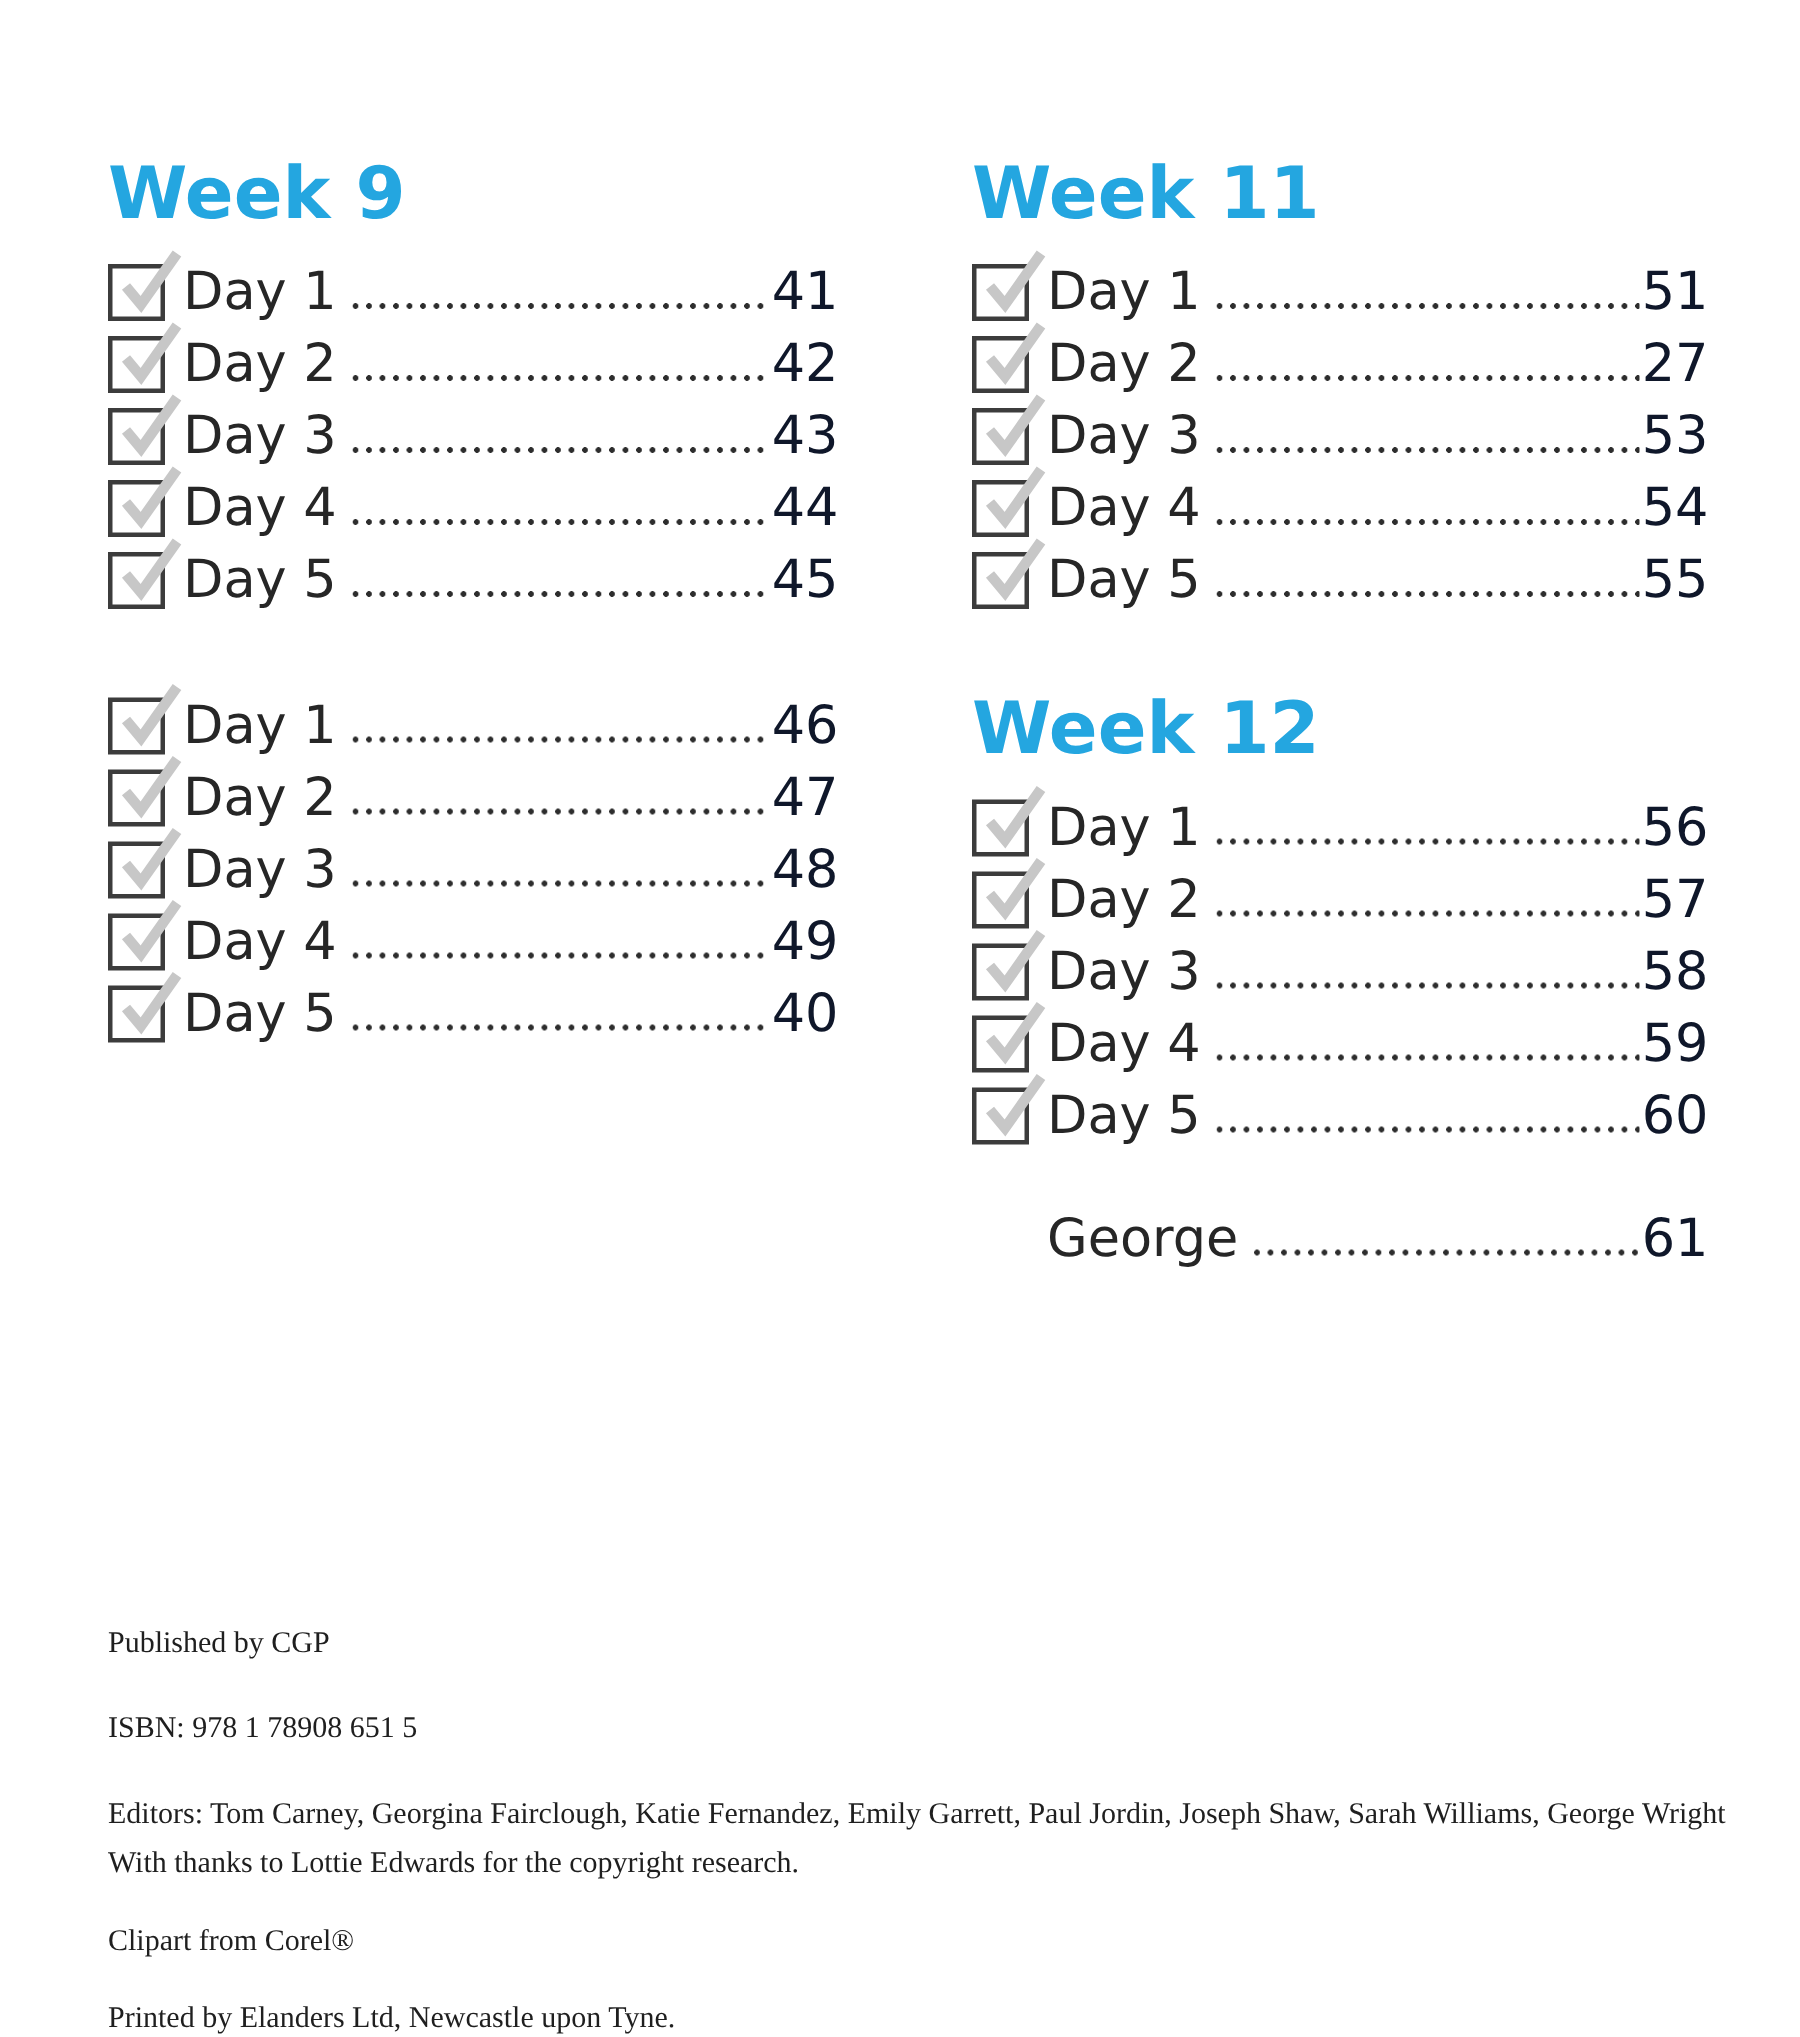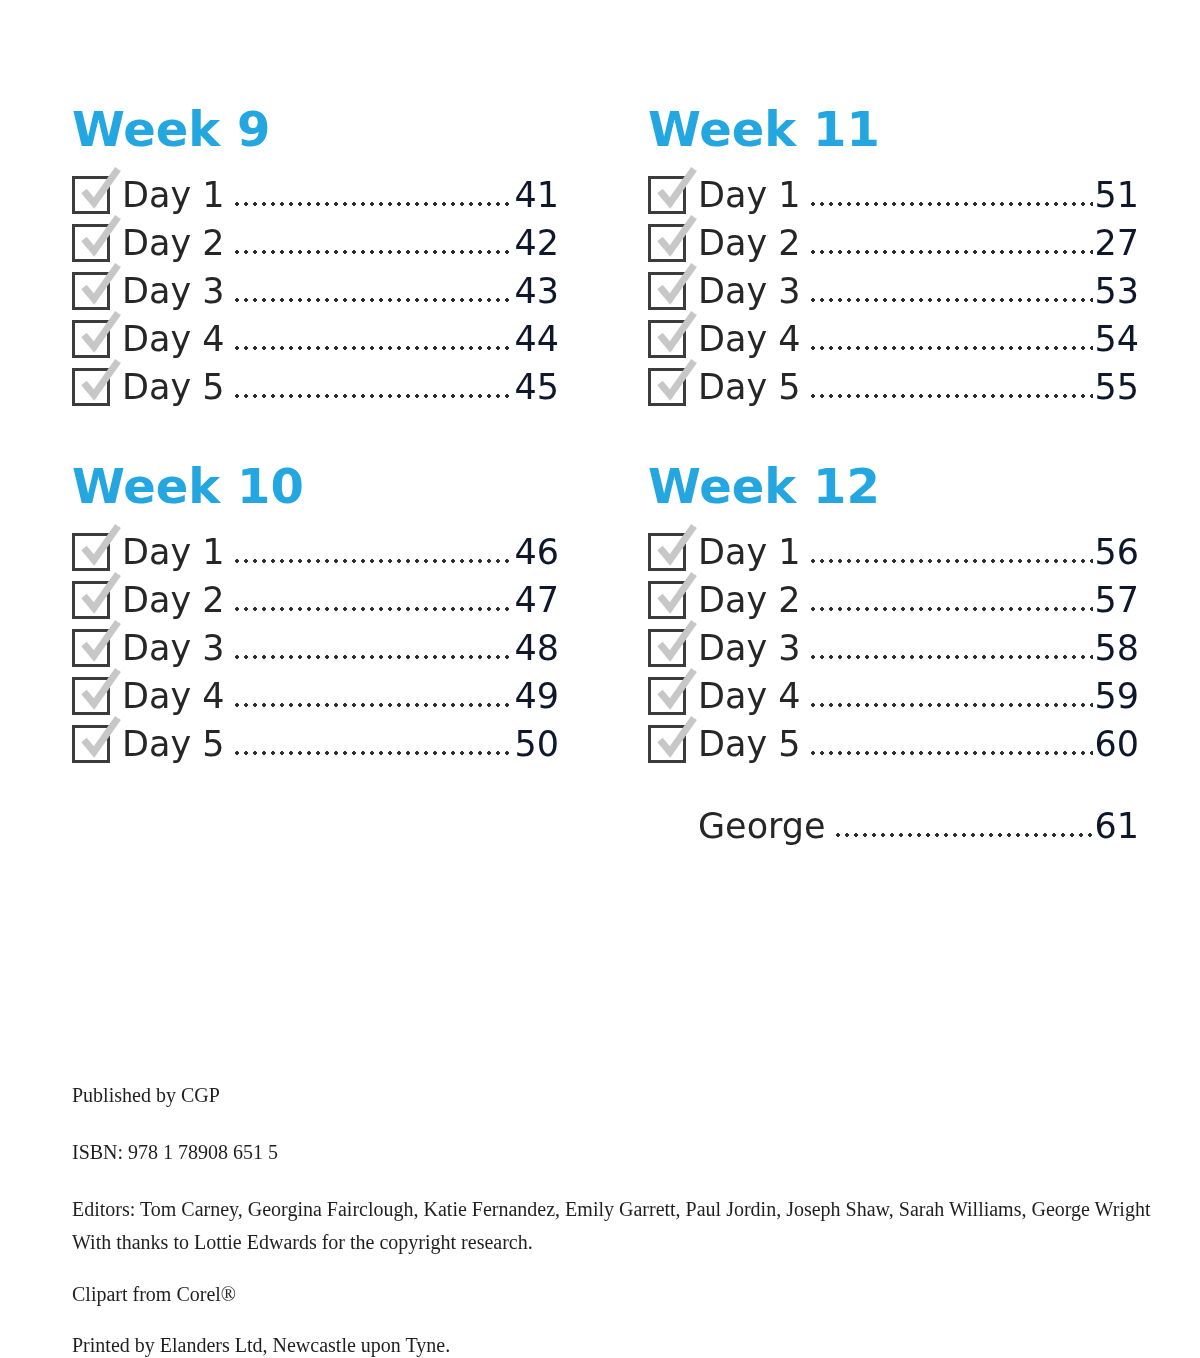--- a/index.html
+++ b/index.html
@@ -146,21 +146,20 @@
               </svg>
             </span>
           <span class="entry-label">Day 5</span>
           <span class="leader"></span>
           <span class="pagenum">45</span>
         </div>
       </div>
     </section>
 
     <section class="section-2">
-      <h2 class="week-title">Week 10</h2>
       <div class="rows">
         <div class="row">
           <span class="checkbox">
               <svg viewBox="0 0 52 52">
                 <path d="M11 26 L21 38 L45 4" fill="none" stroke="#c7c7c7" stroke-width="7"></path>
               </svg>
             </span>
           <span class="entry-label">Day 1</span>
           <span class="leader"></span>
           <span class="pagenum">46</span>
@@ -196,21 +195,21 @@
           <span class="pagenum">49</span>
         </div>
         <div class="row">
           <span class="checkbox">
               <svg viewBox="0 0 52 52">
                 <path d="M11 26 L21 38 L45 4" fill="none" stroke="#c7c7c7" stroke-width="7"></path>
               </svg>
             </span>
           <span class="entry-label">Day 5</span>
           <span class="leader"></span>
-          <span class="pagenum">50</span>
+          <span class="pagenum">40</span>
         </div>
       </div>
     </section>
   </div>
 
   <div class="col col-right">
 
     <section>
       <h2 class="week-title">Week 11</h2>
       <div class="rows">

